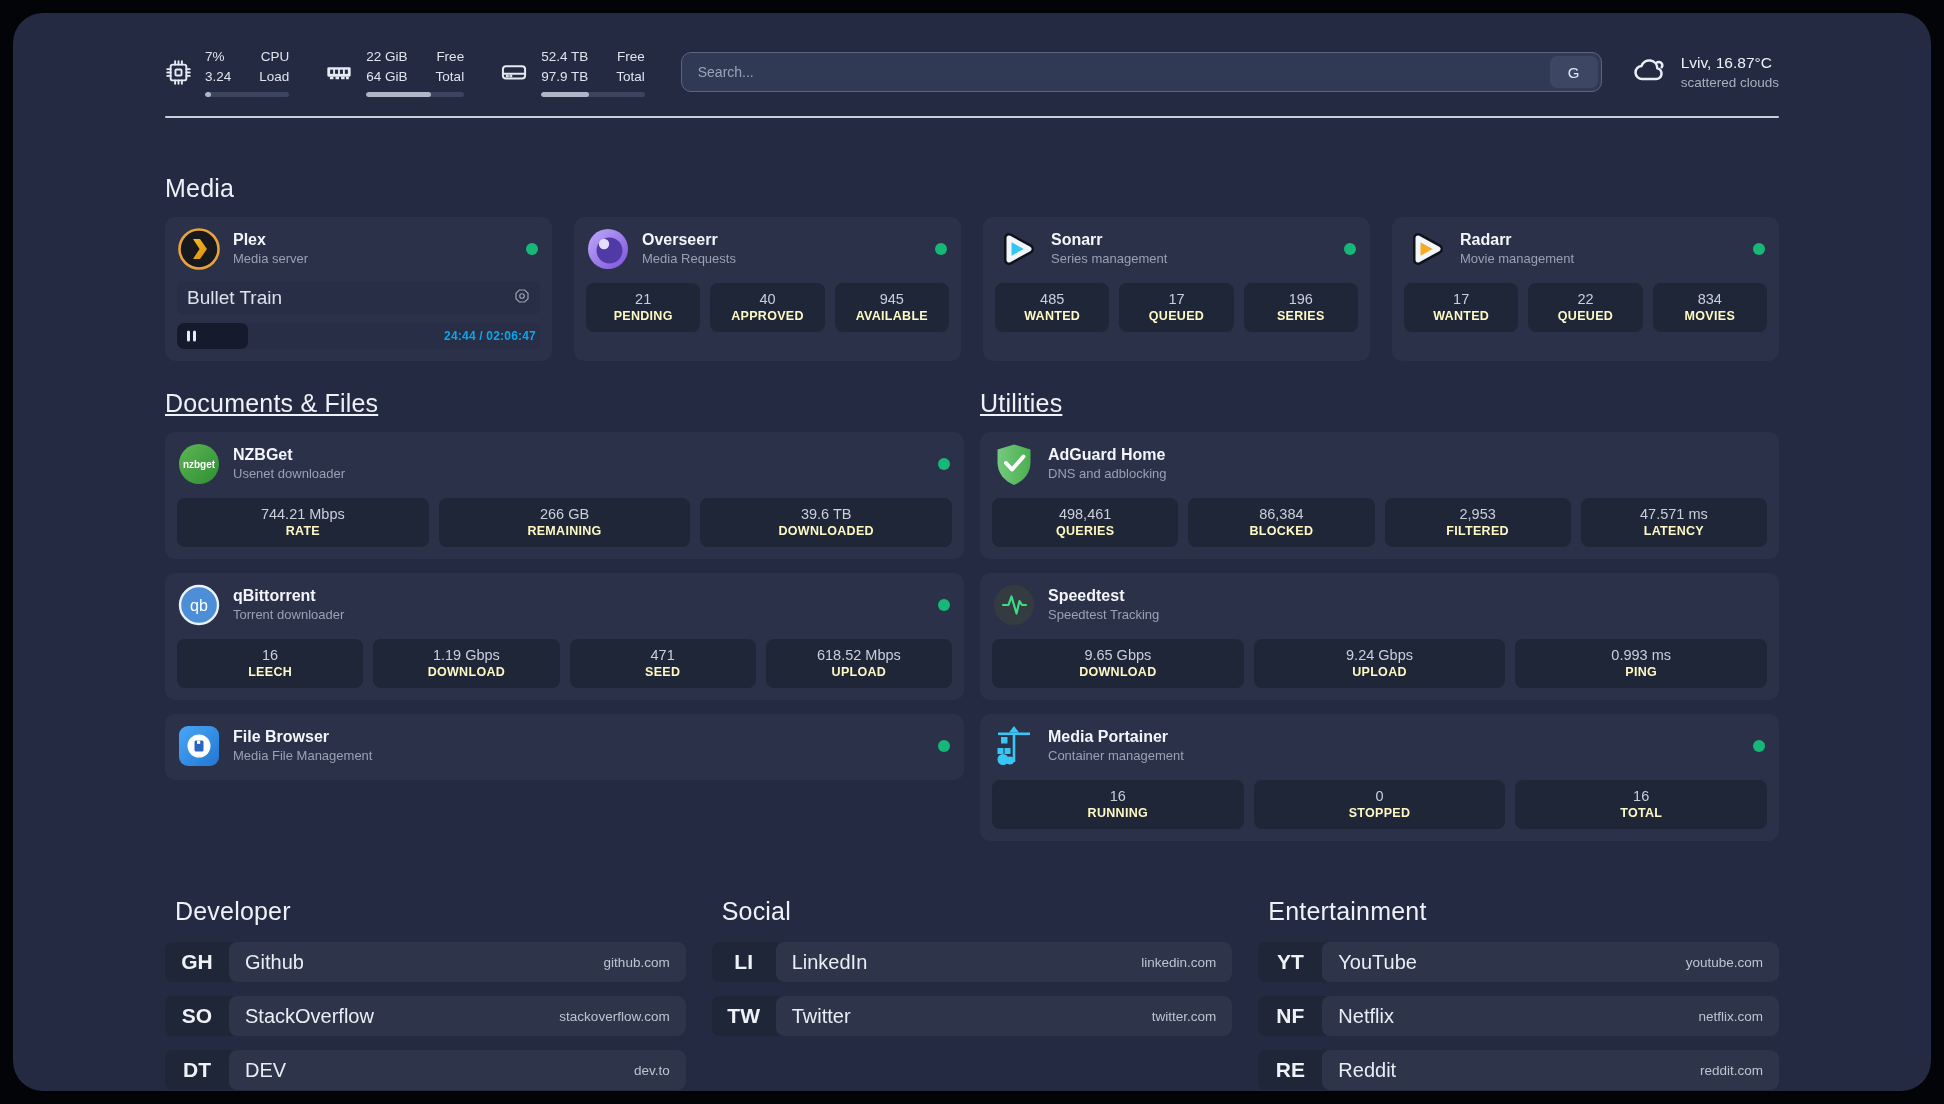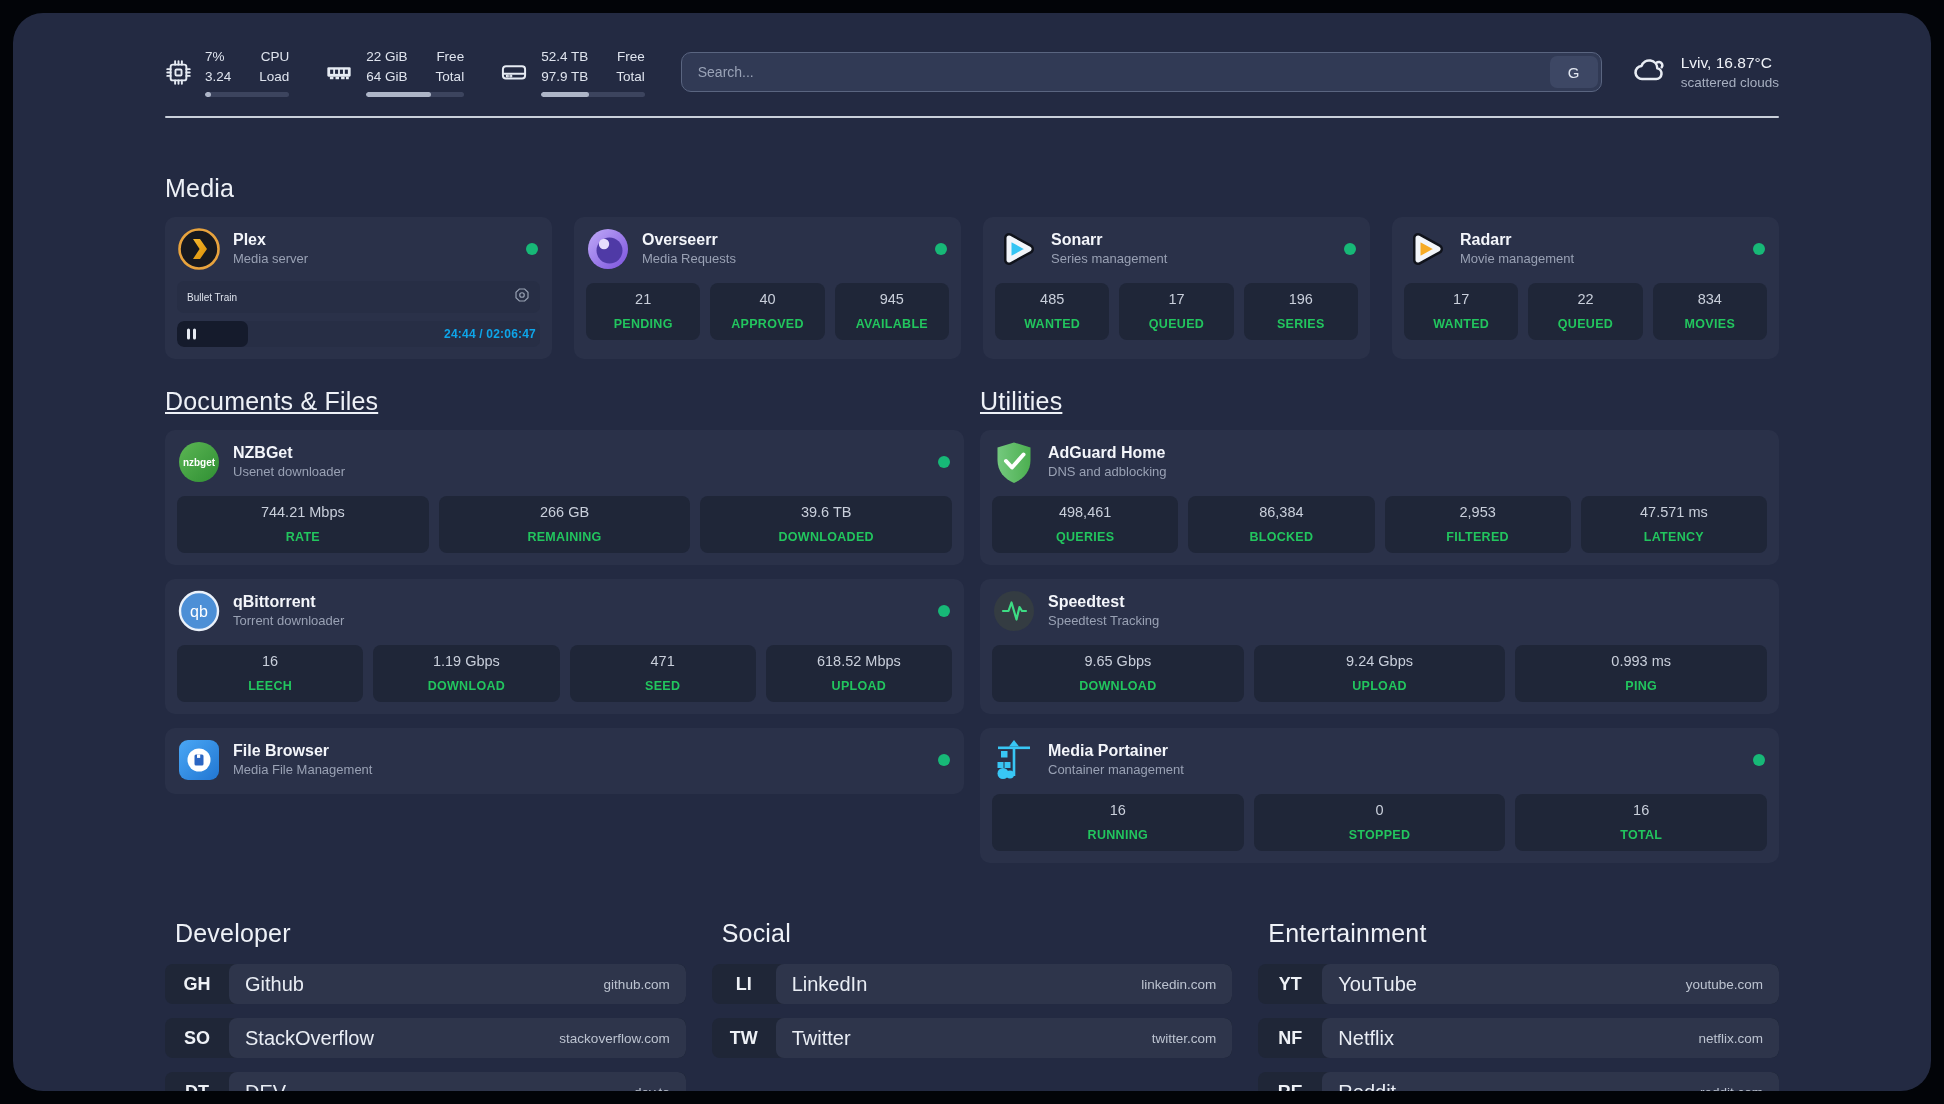--- a/index.html
+++ b/index.html
@@ -44,47 +44,47 @@
   .svc-icon { width:44px; height:44px; flex:none; display:block; cursor:pointer; }
   .svc-icon svg { display:block; }
   .svc-meta { flex:1; min-width:0; cursor:pointer; }
   .svc-title { font-size:16px; font-weight:600; color:#f3f5fa; line-height:1.25; }
   .svc-sub { font-size:13px; color:#99a1b4; line-height:1.3; margin-top:1px; }
   .dot { width:12px; height:12px; border-radius:50%; background:#17b877; flex:none; margin-right:2px; }
 
   .stats { display:flex; gap:10px; margin-top:12px; }
   .stat { flex:1; background:#1f2638; border-radius:8px; text-align:center; padding:8px 2px 9px; }
   .stat-value { font-size:14.5px; color:#c9cfdb; }
-  .stat-label { font-size:12.5px; font-weight:700; color:#22c55e; margin-top:10px; letter-spacing:.3px; }
+  .stat-label { font-size:12.5px; font-weight:700; color:#fef9c3; margin-top:2px; letter-spacing:.3px; }
 
   
   .player { margin-top:10px; }
   .np-row { display:flex; align-items:center; justify-content:space-between;
             background:#272e45; border-radius:7px; padding:6px 10px; }
-  .np-title { font-size:10px; color:#dde2ec; }
+  .np-title { font-size:19px; color:#dde2ec; }
   .progress-row { position:relative; margin-top:8px; height:26px; background:#272e45;
                   border-radius:7px; overflow:hidden; }
   .progress-fill { position:absolute; left:0; top:0; bottom:0; background:#151b2c; border-radius:7px; }
   .pause { position:absolute; left:10px; top:50%; transform:translateY(-50%); display:flex; gap:3px; }
   .pause i { width:3px; height:11px; background:#e8ecf4; border-radius:1.5px; display:block; }
   .time { position:absolute; right:4px; top:50%; transform:translateY(-50%);
           font-size:12px; font-weight:600; color:#0ea5e9; letter-spacing:.2px; }
 
   .two-col { display:grid; grid-template-columns:1fr 1fr; gap:16px; margin-top:28px; align-items:start; }
   .col { display:flex; flex-direction:column; gap:14px; }
   .col h2.section { margin:0;text-decoration:underline; }
 
   
   .bookmarks { display:grid; grid-template-columns:repeat(3,1fr); gap:26px; margin-top:56px; }
   .bm-col { display:flex; flex-direction:column; gap:14px; }
   .bm-col h2.section { margin:0 10px 2px; }
   .bm { display:flex; height:40px; background:#1f2637; border-radius:8px; overflow:hidden;
         text-decoration:none; cursor:pointer; }
   .bm-abbr { width:64px; flex:none; display:flex; align-items:center; justify-content:center;
-             font-size:18px; font-weight:700; color:#eef1f6; }
+             font-size:21px; font-weight:700; color:#eef1f6; }
   .bm-main { flex:1; background:#2e354b; border-radius:8px; display:flex; align-items:center;
              justify-content:space-between; padding:0 16px; }
   .bm-name { font-size:20px; color:#e9edf4; }
   .bm-url { font-size:13.5px; color:#bcc3d0; }
 </style>
 </head>
 <body>
 
 <div class="frame">
 <div class="page">

